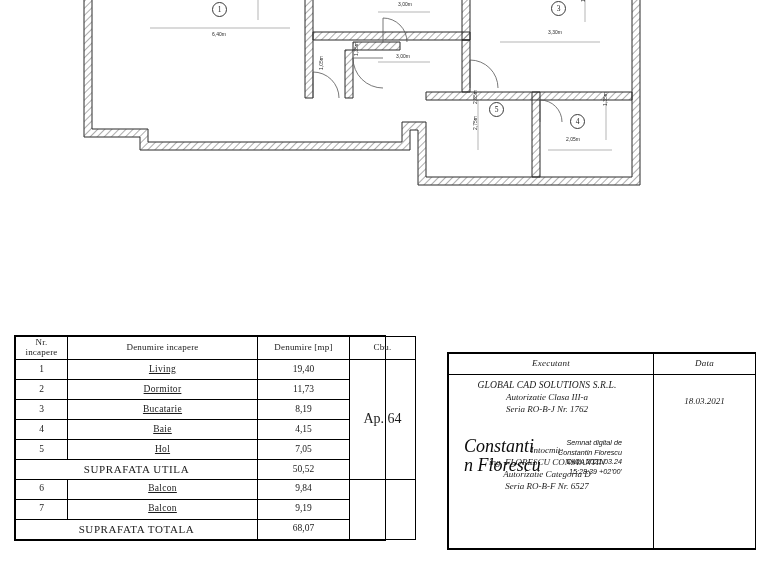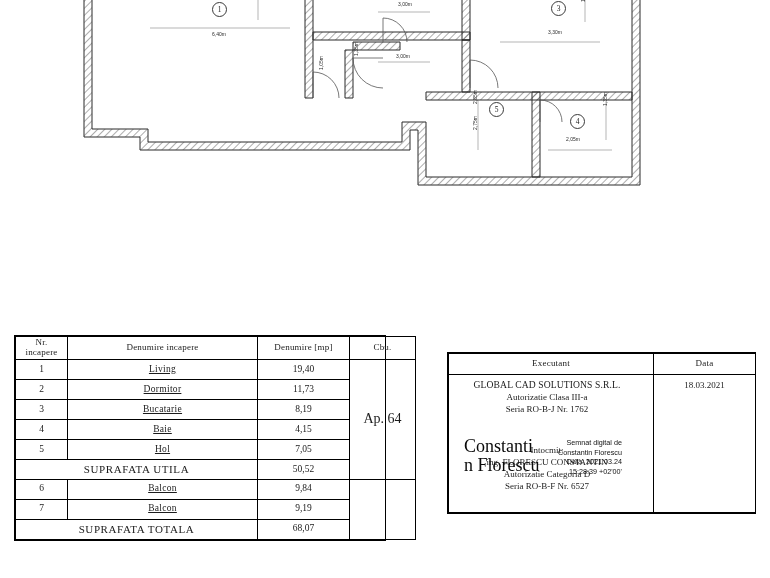--- a/index.html
+++ b/index.html
@@ -78,22 +78,23 @@
   }
   #area-table td.cbu {
     font-size: 14px;
   }
 
   
   #title-block {
     left: 447px;
     top: 352px;
     width: 309px;
-    height: 162px;
+    height: 198px;
     border: 1.6px solid #000;
+    font-style: italic;
   }
   #title-block table.grid td {
     font-size: 9px;
   }
   #title-block .tb-hdr td {
     height: 20px;
     font-size: 9px;
     letter-spacing: 0.2px;
   }
   #tb-body {
@@ -107,21 +108,21 @@
   #tb-body .company {
     font-size: 9.6px;
     letter-spacing: 0.1px;
   }
   #tb-body .sp {
     display: block;
     height: 5px;
   }
   #tb-date {
     vertical-align: top;
-    padding-top: 6px;
+    padding-top: 22px;
     font-size: 9.2px;
   }
 
   
   #signature {
     position: absolute;
     left: 15px;
     top: 62px;
     width: 250px;
     height: 44px;

